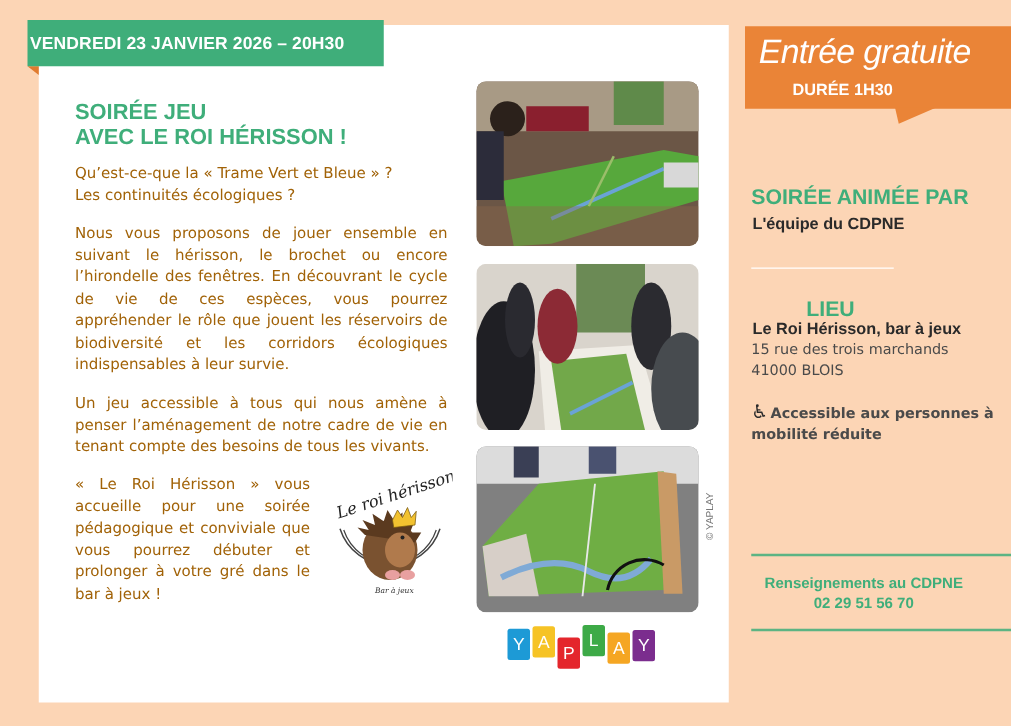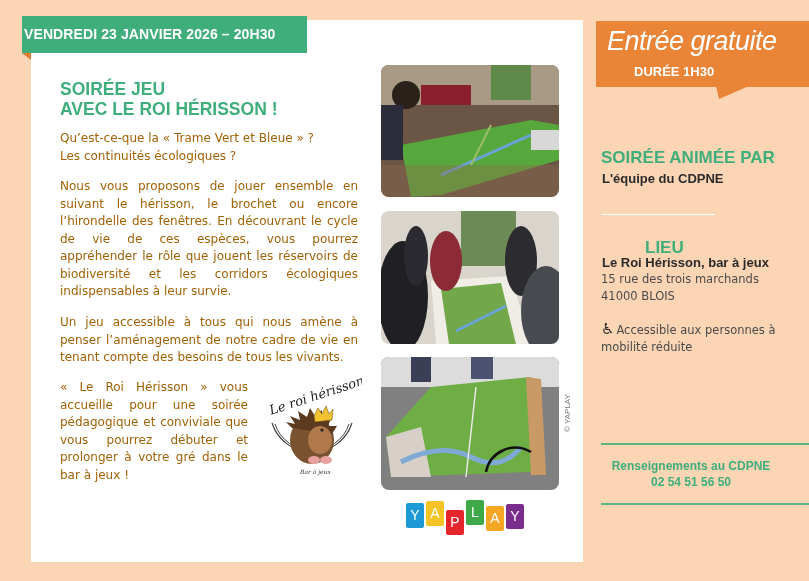--- a/index.html
+++ b/index.html
@@ -151,22 +151,22 @@
 <div class="side-label" style="top:148px;">SOIRÉE ANIMÉE PAR</div>
 <div class="side-strong" style="top:171px;">L'équipe du CDPNE</div>
 
 <div class="divider-white"></div>
 
 <div class="side-label" style="top:238px;padding-left:44px;">LIEU</div>
 <div class="side-strong" style="top:255px;">Le Roi Hérisson, bar à jeux</div>
 <div class="side-text" style="top:271px;">15 rue des trois marchands</div>
 <div class="side-text" style="top:288px;">41000 BLOIS</div>
 
-<div class="side-text" style="top:321px; width:200px;">
+<div class="side-text" style="top:321px; width:200px;font-weight:bold;">
   <span class="wheel">♿</span><span>Accessible aux personnes à mobilité réduite</span>
 </div>
 
 <div class="divider-green" style="top:443px;"></div>
 <div class="contact">
   <div>Renseignements au CDPNE</div>
-  <div>02 54 51 56 50</div>
+  <div>02 29 51 56 70</div>
 </div>
 <div class="divider-green" style="top:503px;"></div>
 
 </body></html>

